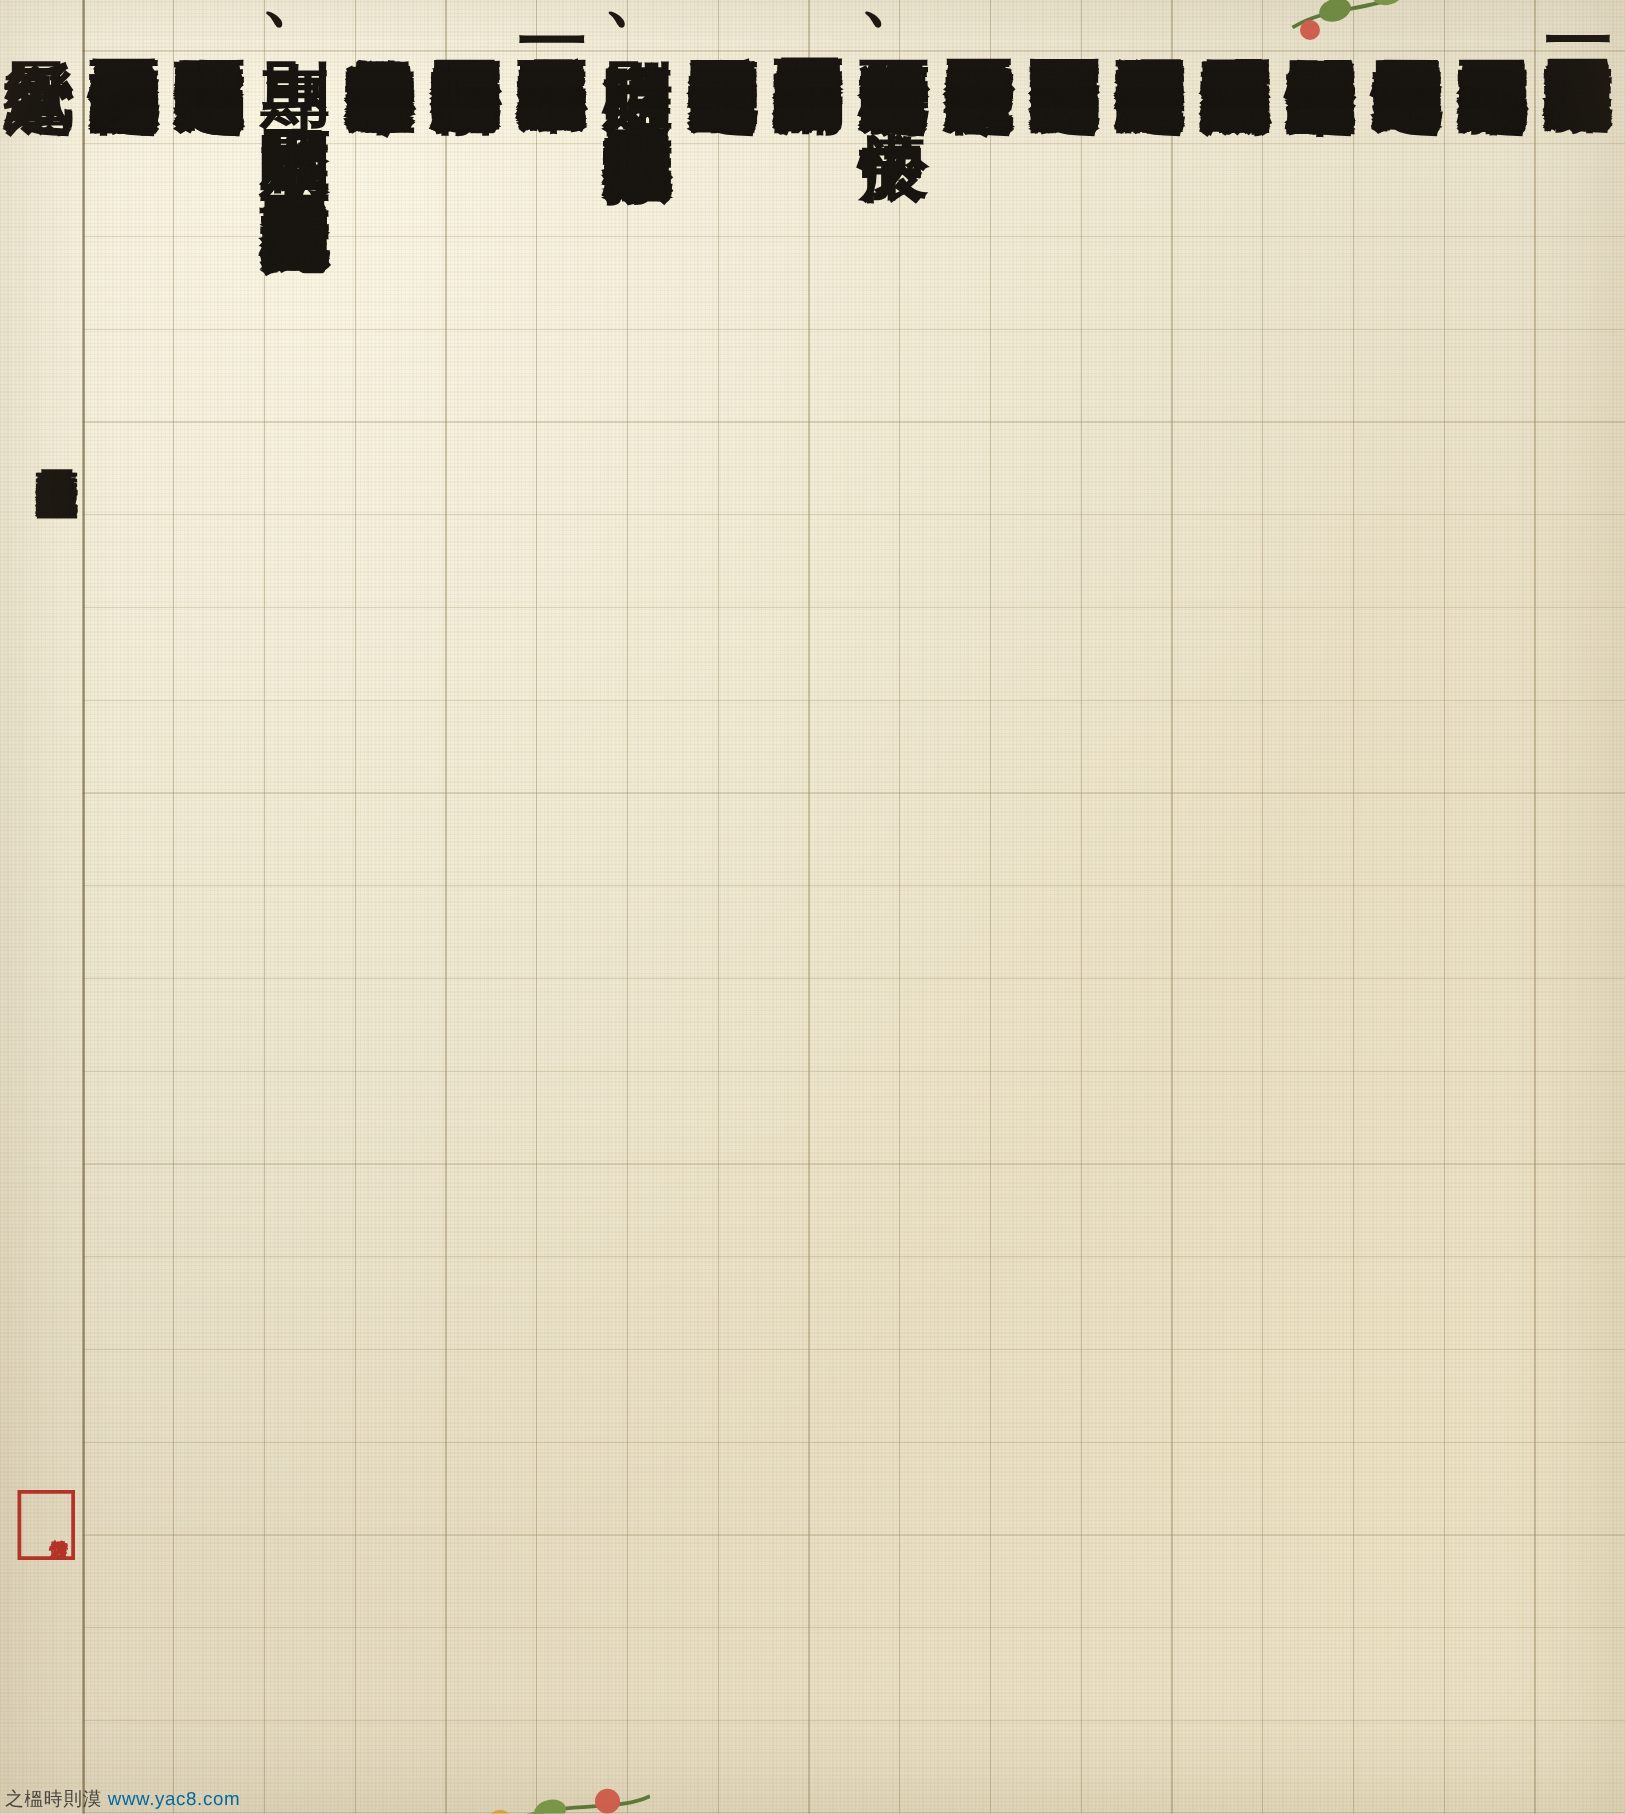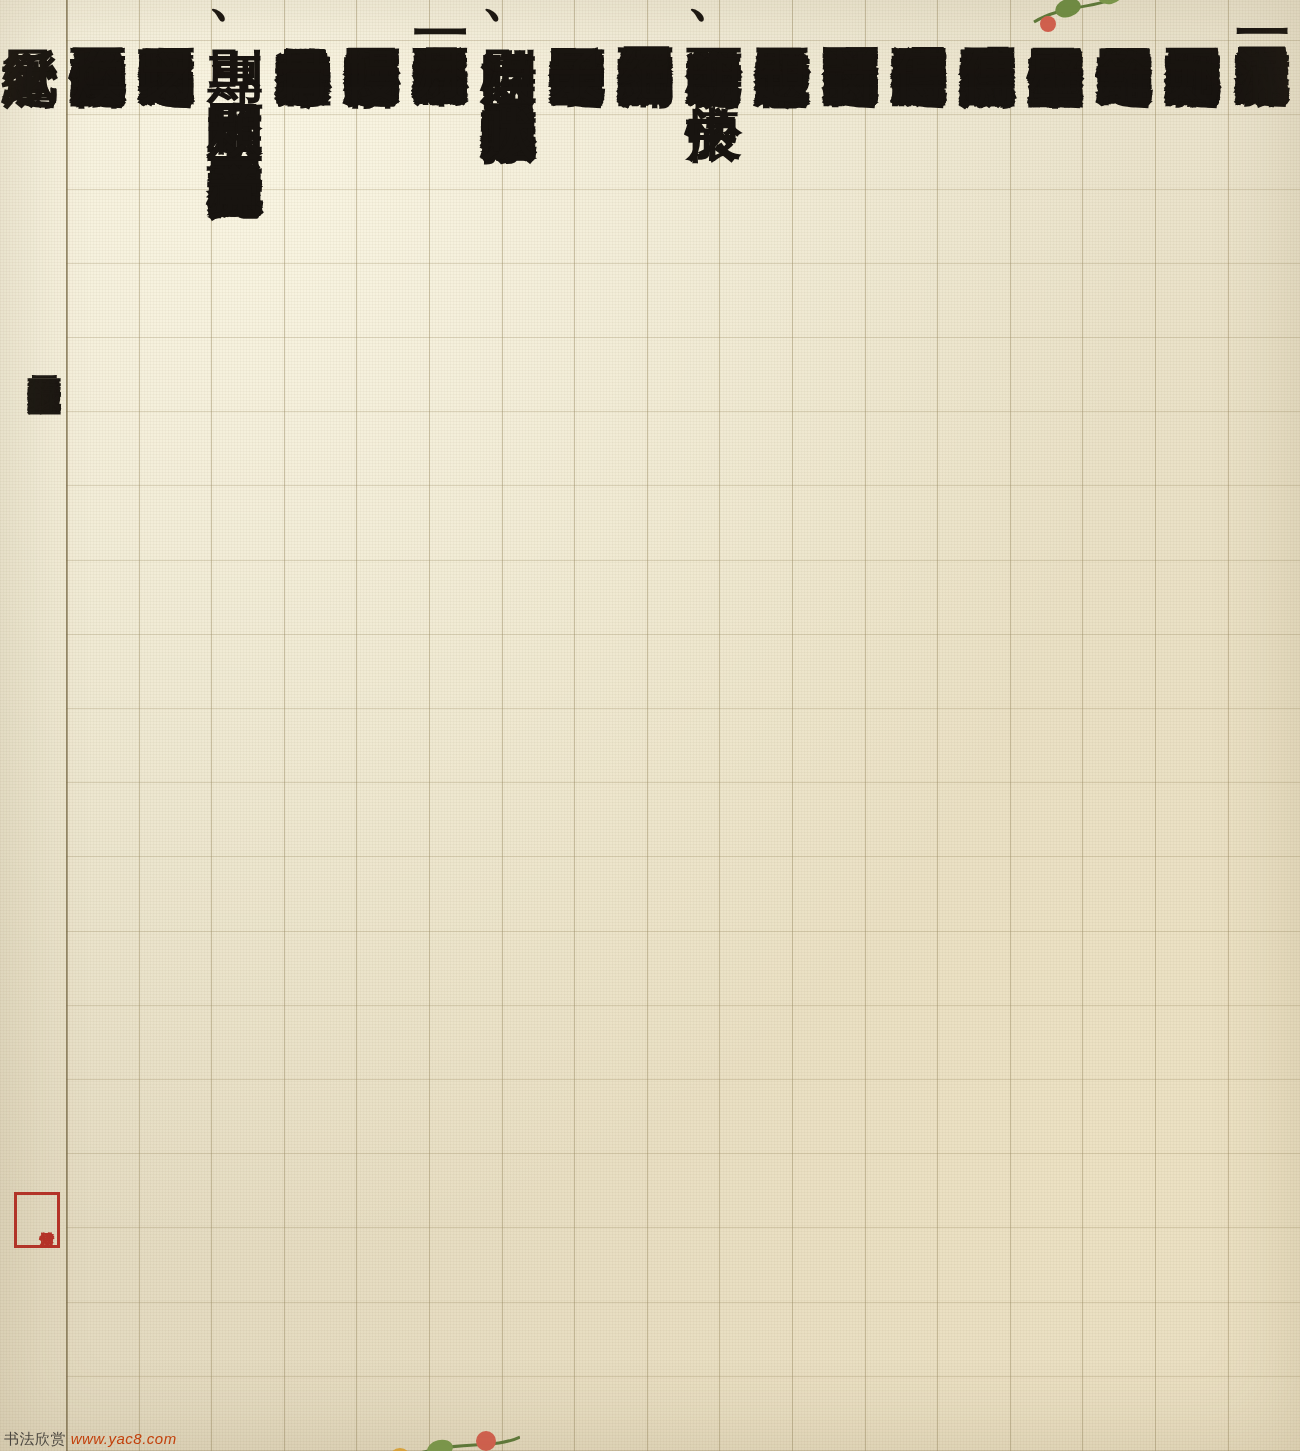--- a/index.html
+++ b/index.html
@@ -157,21 +157,21 @@
     position: absolute;
     left: 4px;
     bottom: 2px;
     font-family: "Liberation Sans", sans-serif;
     font-size: 15px;
     color: #55504a;
     letter-spacing: 0.5px;
     white-space: nowrap;
   }
   #credit .cn { color: #4a463f; }
-  #credit .url { color: #c2410c; font-style: italic; }
+  #credit .url { color: #0369a1; }
   
   #vignette {
     position: absolute;
     inset: 0;
     box-shadow: inset 0 0 90px rgba(120,100,60,0.18);
     pointer-events: none;
   }
 </style>
 </head>
 <body>
@@ -232,16 +232,16 @@
     <ellipse cx="70" cy="48" rx="15" ry="10" fill="#6f8e44" transform="rotate(-8 70 48)"></ellipse>
     <ellipse cx="170" cy="46" rx="14" ry="9" fill="#7b9a4c" transform="rotate(10 170 46)"></ellipse>
     <circle cx="120" cy="44" r="12" fill="#d8b14a"></circle>
     <circle cx="120" cy="44" r="5" fill="#f5ecc8"></circle>
     <circle cx="212" cy="40" r="9" fill="#c8503f"></circle>
   </svg>
 
   <div id="vignette"></div>
 
   <div id="credit">
-    <span class="cn">书法欣赏</span>
+    <span class="cn">之榲時則漠</span>
     <span class="url">www.yac8.com</span>
   </div>
 </div>
 
 </body></html>

